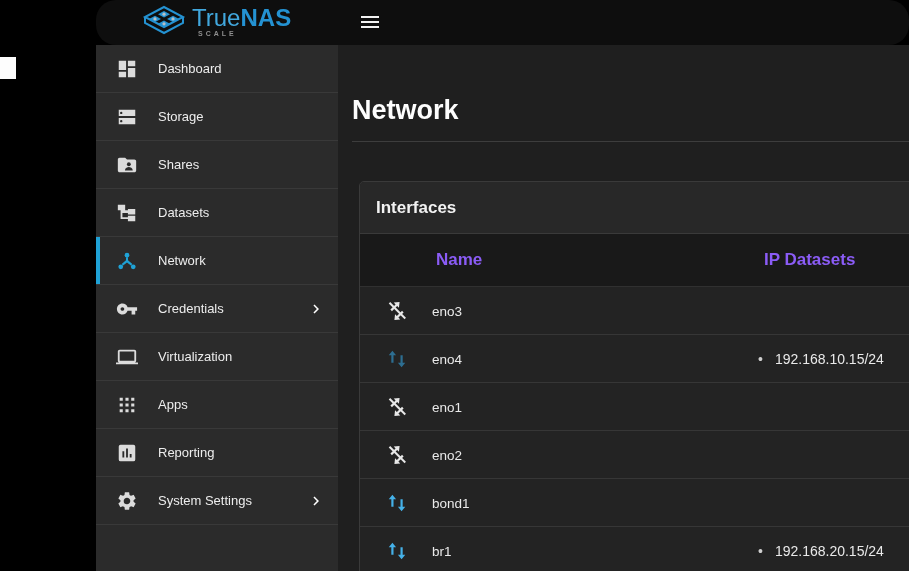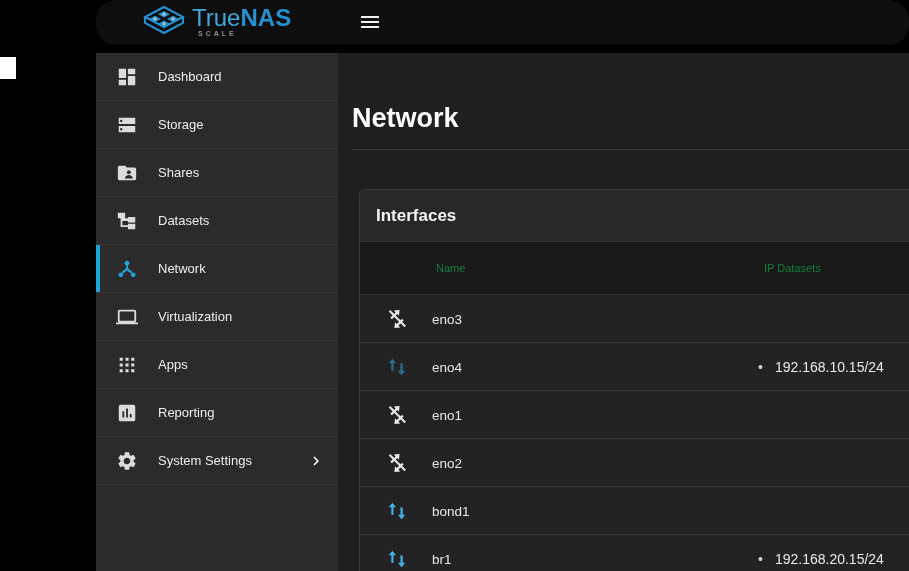--- a/index.html
+++ b/index.html
@@ -22,21 +22,21 @@
   #logo-icon { width:44px; height:34px; margin-right:6px; }
   #logo-texts { display:flex; flex-direction:column; }
   #logo-wordmark { font-size:24px; line-height:26px; letter-spacing:0; }
   #logo-wordmark .t1 { color:#41a7dd; font-weight:400; }
   #logo-wordmark .t2 { color:#2492d2; font-weight:700; }
   #logo-sub { font-size:7px; letter-spacing:3px; color:#8f8f8f; margin:-1px 0 0 6px; font-weight:700; }
   #hamburger { position:absolute; left:262px; top:10px; width:26px; height:26px; color:#f2f2f2; cursor:pointer; }
   #hamburger svg { width:24px; height:24px; }
 
   
-  #main { flex:1; display:flex; min-height:0;margin-top:8px; }
+  #main { flex:1; display:flex; min-height:0; }
 
   
   #sidebar { flex:0 0 242px; background:#2b2b2b; overflow:hidden; }
   .side-item { height:48px; display:flex; align-items:center; padding-left:20px;
     border-bottom:1px solid rgba(255,255,255,0.07); position:relative; cursor:pointer; }
   .side-item .ico { width:22px; height:22px; color:#dcdcdc; flex:0 0 22px; }
   .side-item .ico svg { width:22px; height:22px; display:block; }
   .side-item .lbl { margin-left:20px; font-size:13px; color:#ededed; font-weight:400; }
   .side-item .chev { position:absolute; right:13px; top:50%; transform:translateY(-50%);
     width:18px; height:18px; color:#ffffff; }
@@ -50,21 +50,21 @@
   #title-divider { position:absolute; left:14px; right:0; top:96px; height:1px; background:#3d3d3d; }
 
   
   #card { position:absolute; left:21px; top:136px; right:-14px; bottom:-12px;
     background:#232323; border:1px solid #3a3a3a; border-radius:5px; overflow:hidden; }
   #card-header { height:52px; background:#282828; border-bottom:1px solid #3a3a3a;
     display:flex; align-items:center; padding-left:16px; }
   #card-title { font-size:17px; font-weight:700; color:#f2f2f2;text-align:right; }
   #thead { height:53px; background:#191919; position:relative; border-bottom:1px solid #303030; }
   .th { position:absolute; top:50%; transform:translateY(-50%);
-    font-size:11px; font-weight:400; color:#15803d; cursor:pointer; }
+    font-size:17px; font-weight:700; color:#8b5cf6; cursor:pointer; }
   .th-name { left:76px; }
   .th-ip   { left:404px; }
   .trow { height:48px; position:relative; background:#232323;
     border-bottom:1px solid #363636; cursor:pointer; }
   .row-icon { position:absolute; left:26px; top:50%; transform:translateY(-50%);
     width:22px; height:22px; }
   .row-icon svg { width:22px; height:22px; display:block; }
   .row-name { position:absolute; left:72px; top:50%; transform:translateY(-50%);
     font-size:13.5px; color:#e9e9e9; }
   .row-ip { position:absolute; left:398px; top:50%; transform:translateY(-50%);
@@ -155,20 +155,31 @@
               <circle cx="5.2" cy="18.4" r="2.6"></circle>
               <circle cx="18.8" cy="18.4" r="2.6"></circle>
               <path d="M10.9 7.8h2.2v3.5l4.7 4-1.5 1.7L12 13.6 7.7 17l-1.5-1.7 4.7-4V7.8z"></path>
             </svg>
           </span>
           <span class="lbl">Network</span>
         </div>
         <div class="side-item">
           <span class="ico">
             <svg viewBox="0 0 24 24" fill="currentColor">
+              <path d="M12.65 10A5.99 5.99 0 0 0 7 6c-3.31 0-6 2.69-6 6s2.69 6 6 6a5.99 5.99 0 0 0 5.65-4H17v4h4v-4h2v-4H12.65zM7 14c-1.1 0-2-.9-2-2s.9-2 2-2 2 .9 2 2-.9 2-2 2z"></path>
+            </svg>
+          </span>
+          <span class="lbl">Credentials</span>
+          <span class="chev"><svg viewBox="0 0 24 24" fill="currentColor">
+              <path d="M10 6 8.59 7.41 13.17 12l-4.58 4.59L10 18l6-6z"></path>
+            </svg></span>
+        </div>
+        <div class="side-item">
+          <span class="ico">
+            <svg viewBox="0 0 24 24" fill="currentColor">
               <path d="M20 18c1.1 0 1.99-.9 1.99-2L22 6c0-1.1-.9-2-2-2H4c-1.1 0-2 .9-2 2v10c0 1.1.9 2 2 2H0v2h24v-2h-4zM4 6h16v10H4V6z"></path>
             </svg>
           </span>
           <span class="lbl">Virtualization</span>
         </div>
         <div class="side-item">
           <span class="ico">
             <svg viewBox="0 0 24 24" fill="currentColor">
               <path d="M4 4h3.4v3.4H4zM10.3 4h3.4v3.4h-3.4zM16.6 4H20v3.4h-3.4zM4 10.3h3.4v3.4H4zM10.3 10.3h3.4v3.4h-3.4zM16.6 10.3H20v3.4h-3.4zM4 16.6h3.4V20H4zM10.3 16.6h3.4V20h-3.4zM16.6 16.6H20V20h-3.4z"></path>
             </svg>

